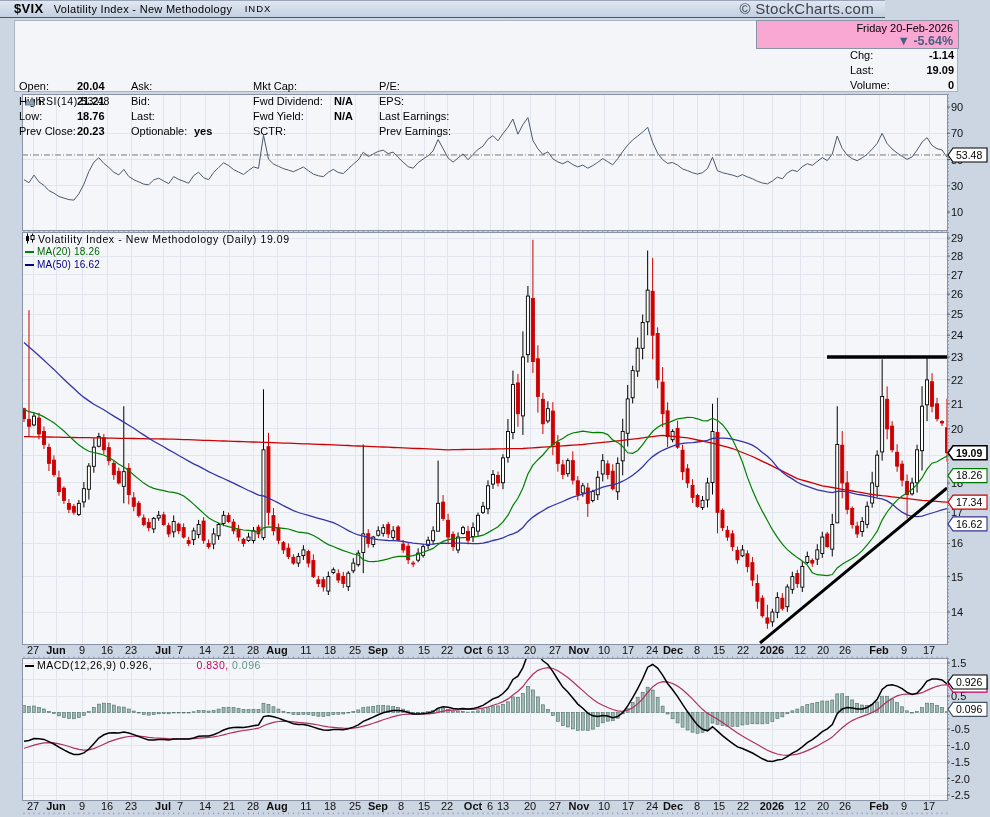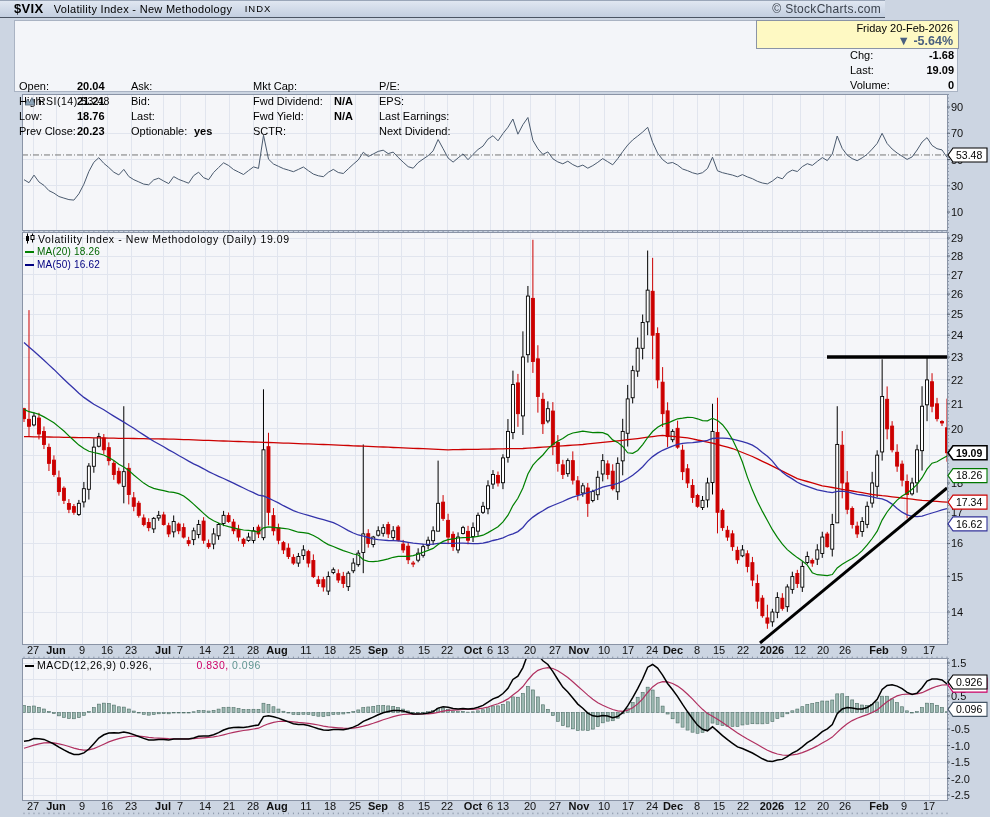--- a/index.html
+++ b/index.html
@@ -4,27 +4,27 @@
 <style>
   html,body{margin:0;padding:0;background:#ccd5e2;}
   .page{position:relative;width:990px;height:817px;background:#ccd5e2;font-family:"Liberation Sans",sans-serif;overflow:hidden;}
   #chart{position:absolute;left:0;top:0;}
   svg text{font-family:"Liberation Sans",sans-serif;}
   .topbar{position:absolute;left:0;top:0;width:885px;height:18px;background:linear-gradient(#e0e7f1,#c3cfe0);border-top:1px solid #9aa6b8;border-bottom:1px solid #4b5563;box-sizing:border-box;white-space:nowrap;}
   .topbar .sym{font-weight:bold;font-size:13px;margin-left:14px;letter-spacing:.3px;}
   .topbar .ttl{font-size:11px;margin-left:6px;letter-spacing:.3px;}
   .topbar .exch{font-size:9.5px;margin-left:8px;letter-spacing:1px;}
   .topbar span{display:inline-block;vertical-align:top;line-height:16px;color:#000;}
-  .topbar .copy{position:absolute;right:4px;top:0;font-size:12px;color:#3c434e;letter-spacing:.3px;}
+  .topbar .copy{position:absolute;right:11px;top:0;font-size:15px;color:#3c434e;letter-spacing:.3px;}
   .quote{position:absolute;left:14px;top:20px;width:944px;height:72px;background:#f3f5f9;border:1px solid #a9b3c3;box-sizing:border-box;font-size:11px;color:#000;}
   .qcol{position:absolute;top:12px;line-height:15px;white-space:nowrap;margin-top:46px;}
   .ql{display:inline-block;}
   .qv{font-weight:bold;}
   .w1 .ql{width:58px;} .w2 .ql{width:63px;} .w3 .ql{width:81px;} .w4 .ql{width:74px;}
-  .datebox{position:absolute;left:741px;top:-1px;width:203px;height:29px;background:#fef9c3;border:1px solid #8a94a6;box-sizing:border-box;text-align:right;padding-right:5px;}
+  .datebox{position:absolute;left:741px;top:-1px;width:203px;height:29px;background:#f9a8d4;border:1px solid #8a94a6;box-sizing:border-box;text-align:right;padding-right:5px;}
   .datebox .dline{font-size:11px;margin-top:1px;color:#000;}
   .datebox .pline{font-size:12.5px;font-weight:bold;color:#4a6080;margin-top:0px;}
   .qright{position:absolute;right:3px;top:27px;line-height:15px;text-align:right;white-space:nowrap;}
   .qright .ql{width:50px;text-align:left;}
   .qright .qv{display:inline-block;width:54px;text-align:right;}
   .legend{position:absolute;white-space:nowrap;color:#000;}
   .lg-rsi{left:25px;top:95px;font-size:10.5px;letter-spacing:.5px;}
   .lg-main{left:25px;top:233px;}
   .lg-main .row1{font-size:10.5px;letter-spacing:.6px;height:13px;}
   .lg-main .rowx{font-size:10px;height:13px;letter-spacing:.2px;}
@@ -1504,28 +1504,28 @@
     <div class="qcol w2" style="left:116px">
       <div><span class="ql">Ask:</span><span class="qv"></span></div>
       <div><span class="ql">Bid:</span><span class="qv"></span></div>
       <div><span class="ql">Last:</span><span class="qv"></span></div>
       <div><span class="ql">Optionable:</span><span class="qv">yes</span></div>
     </div>
     <div class="qcol w4" style="left:364px">
       <div><span class="ql">P/E:</span><span class="qv"></span></div>
       <div><span class="ql">EPS:</span><span class="qv"></span></div>
       <div><span class="ql">Last Earnings:</span><span class="qv"></span></div>
-      <div><span class="ql">Next Dividend:</span><span class="qv"></span></div>
+      <div><span class="ql">Prev Earnings:</span><span class="qv"></span></div>
     </div>
     <div class="datebox">
       <div class="dline">Friday 20-Feb-2026</div>
       <div class="pline"><span>▼</span> <span>-5.64%</span></div>
     </div>
     <div class="qright">
-      <div><span class="ql">Chg:</span><span class="qv">-1.68</span></div>
+      <div><span class="ql">Chg:</span><span class="qv">-1.14</span></div>
       <div><span class="ql">Last:</span><span class="qv">19.09</span></div>
       <div><span class="ql">Volume:</span><span class="qv">0</span></div>
     </div>
   </div>
 
   <div class="legend lg-rsi">
     <span class="lgicon"><svg width="10" height="10">
           <path d="M0 9 L2.5 3 4.5 6.5 7 1.5 10 9 Z" fill="#8ea6ba" stroke="#4a5a6a" stroke-width="0.7"></path>
         </svg></span><span>RSI(14) 53.48</span>
   </div>

